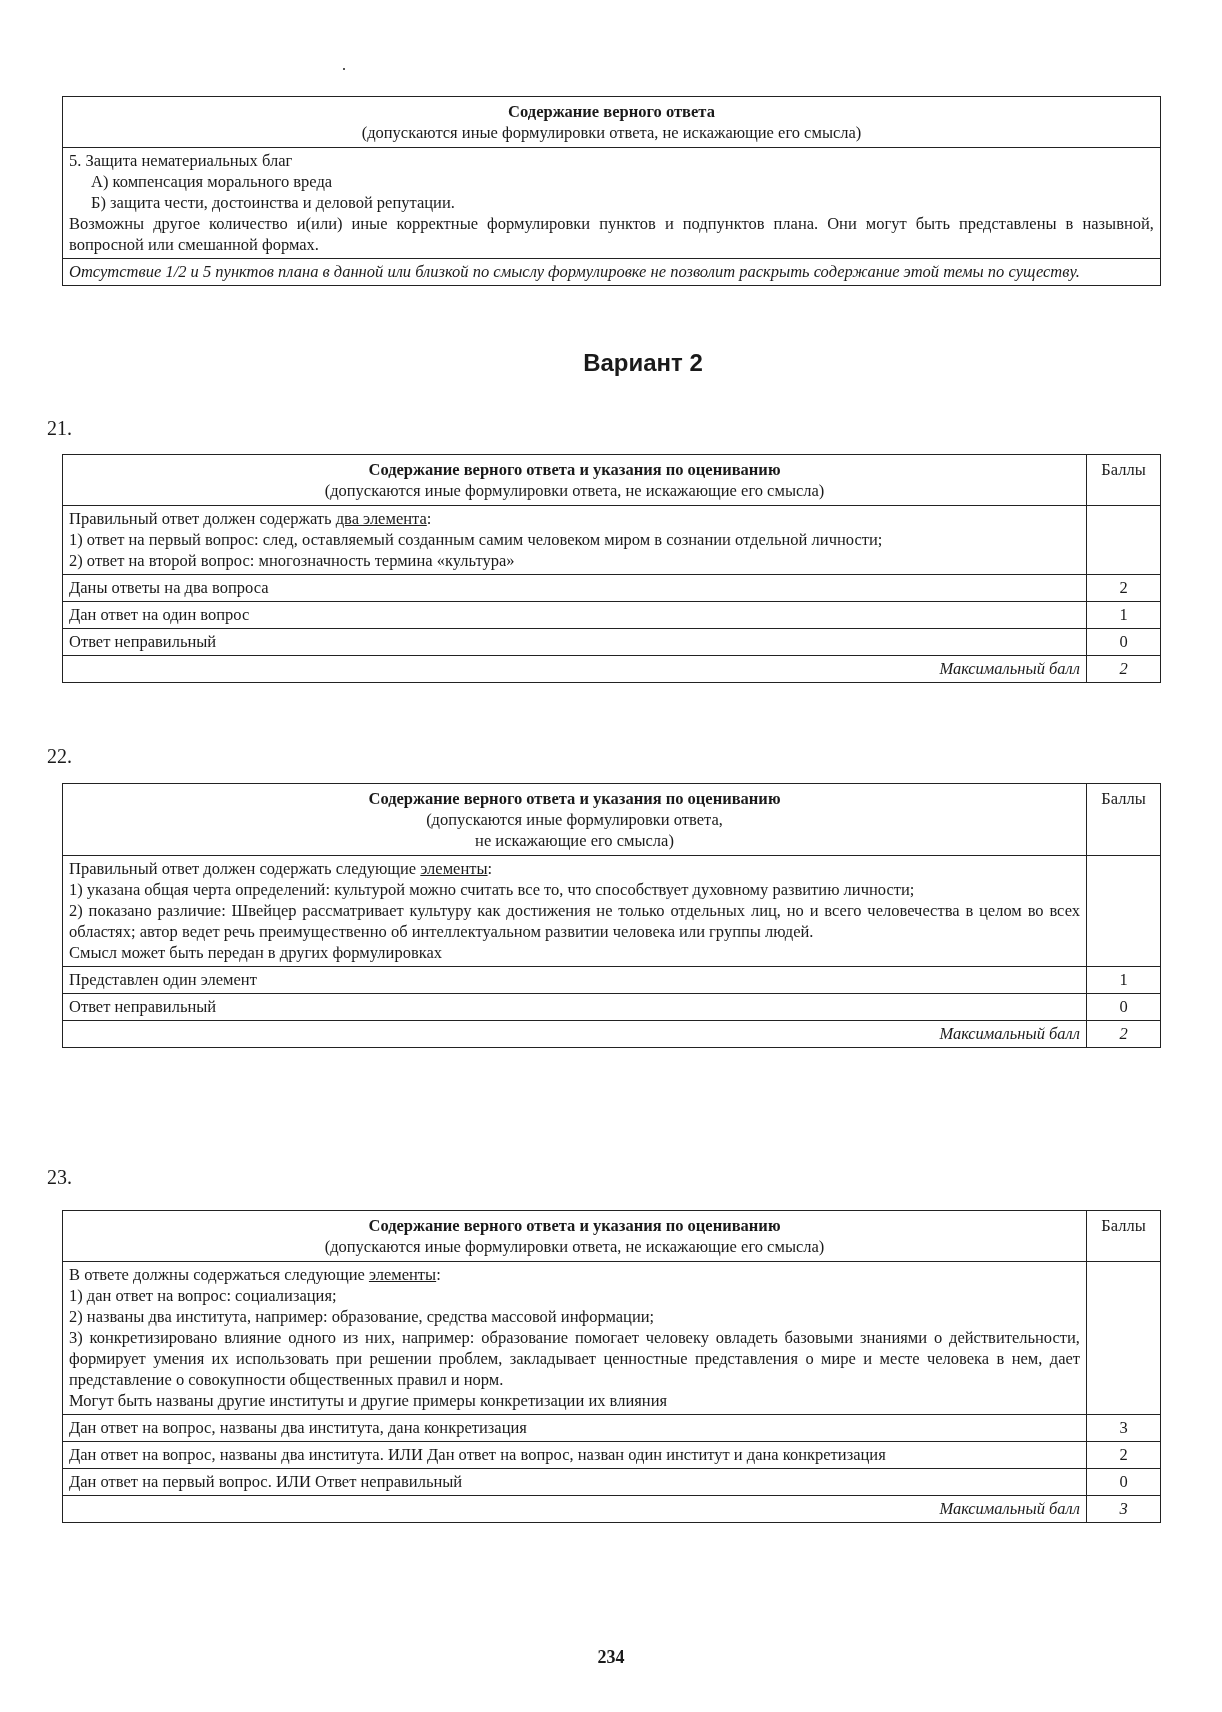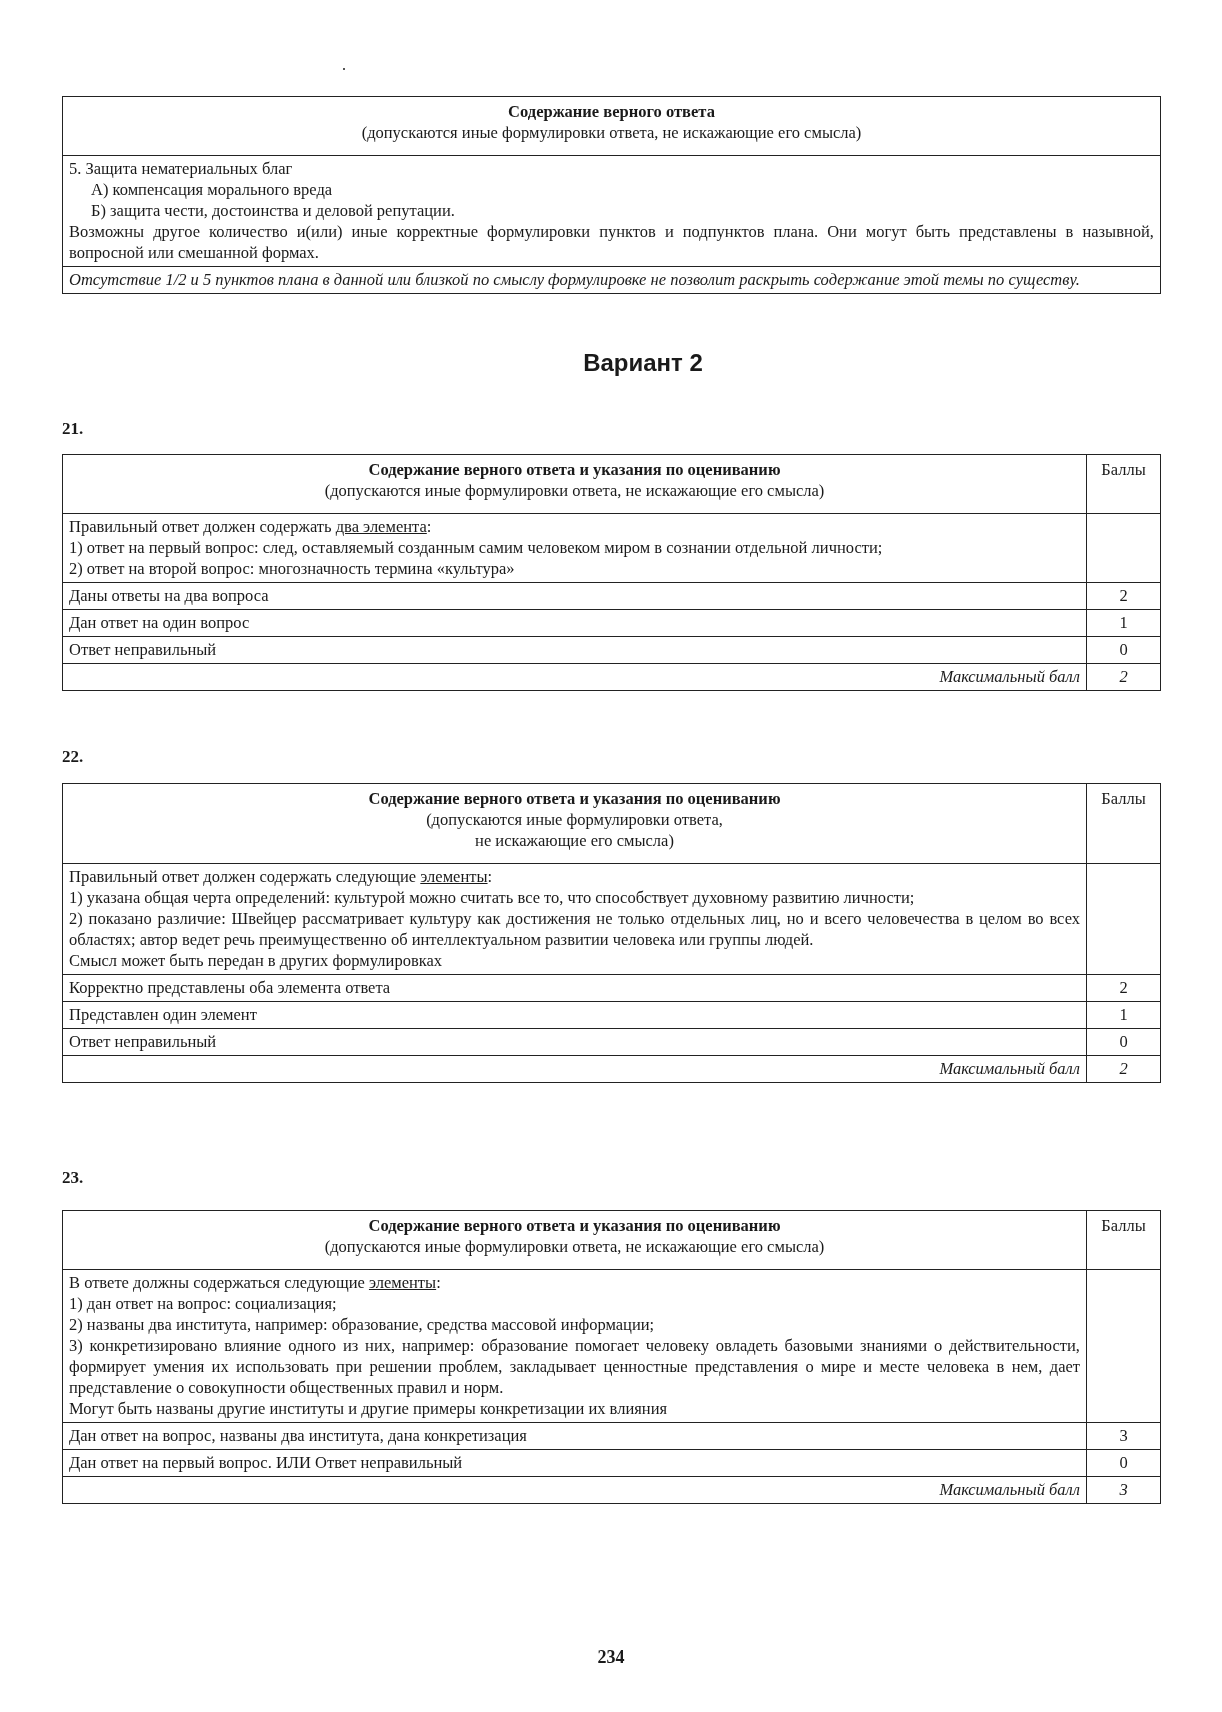--- a/index.html
+++ b/index.html
@@ -10,34 +10,34 @@
   }
   .dot { position: absolute; left: 343px; top: 68px; width: 2px; height: 2px; background: #555; }
   table.t {
     position: absolute; left: 62px; width: 1099px;
     border-collapse: collapse; table-layout: fixed;
   }
   table.t td, table.t th {
     border: 1.6px solid #222; padding: 2px 6px 3px 6px; vertical-align: top;
     text-align: justify; font-weight: normal;
   }
-  table.t th { text-align: center; font-weight: normal; padding-top: 4px; padding-bottom: 12px; }
+  table.t th { text-align: center; font-weight: normal; padding-top: 4px; padding-bottom: 4px; }
   .hb { font-weight: bold; }
   .scorecol { width: 74px; }
   td.score { text-align: center !important; vertical-align: top; }
   td.maxlabel { text-align: right !important; font-style: italic; }
   td.maxval { text-align: center !important; font-style: italic; }
   .it { font-style: italic; }
   .ind { padding-left: 22px; display: block; }
   u { text-decoration: underline; }
   .variant {
     position: absolute; left: 0; width: 1222px; top: 352px; text-align: center;
     font-family: "Liberation Sans", "DejaVu Sans", sans-serif; font-weight: bold; font-size: 24px; padding-left: 32px;
   }
-  .qnum { position: absolute; left: 62px; font-weight: bold; font-size: 17px; }
+  .qnum { position: absolute; left: 47px; font-weight: normal; font-size: 20px; }
   .pagenum { position: absolute; left: 0; width: 1222px; top: 1614px; text-align: center; font-weight: bold; font-size: 18px; margin-top: 33px; }
   .row { display: block; }
 </style>
 </head>
 <body>
 
 <div class="dot"></div>
 
 <table class="t" style="top:96px;">
   <tbody>
@@ -122,24 +122,20 @@
   <tr>
     <td>
       <span class="row"><span>Правильный ответ должен содержать следующие </span><u>элементы</u><span>:</span></span>
       <span class="row">1) указана общая черта определений: культурой можно считать все то, что способствует духовному развитию личности;</span>
       <span class="row">2) показано различие: Швейцер рассматривает культуру как достижения не только отдельных лиц, но и всего человечества в целом во всех областях; автор ведет речь преимущественно об интеллектуальном развитии человека или группы людей.</span>
       <span class="row">Смысл может быть передан в других формулировках</span>
     </td>
     <td></td>
   </tr>
   <tr>
-    <td>Корректно представлены оба элемента ответа</td>
-    <td class="score">2</td>
-  </tr>
-  <tr>
     <td>Представлен один элемент</td>
     <td class="score">1</td>
   </tr>
   <tr>
     <td>Ответ неправильный</td>
     <td class="score">0</td>
   </tr>
   <tr>
     <td class="maxlabel">Максимальный балл</td>
     <td class="maxval">2</td>
@@ -169,20 +165,24 @@
       <span class="row">3) конкретизировано влияние одного из них, например: образование помогает человеку овладеть базовыми знаниями о действительности, формирует умения их использовать при решении проблем, закладывает ценностные представления о мире и месте человека в нем, дает представление о совокупности общественных правил и норм.</span>
       <span class="row">Могут быть названы другие институты и другие примеры конкретизации их влияния</span>
     </td>
     <td></td>
   </tr>
   <tr>
     <td>Дан ответ на вопрос, названы два института, дана конкретизация</td>
     <td class="score">3</td>
   </tr>
   <tr>
+    <td>Дан ответ на вопрос, названы два института. ИЛИ Дан ответ на вопрос, назван один институт и дана конкретизация</td>
+    <td class="score">2</td>
+  </tr>
+  <tr>
     <td>Дан ответ на первый вопрос. ИЛИ Ответ неправильный</td>
     <td class="score">0</td>
   </tr>
   <tr>
     <td class="maxlabel">Максимальный балл</td>
     <td class="maxval">3</td>
   </tr>
 </tbody>
   </table>
 

